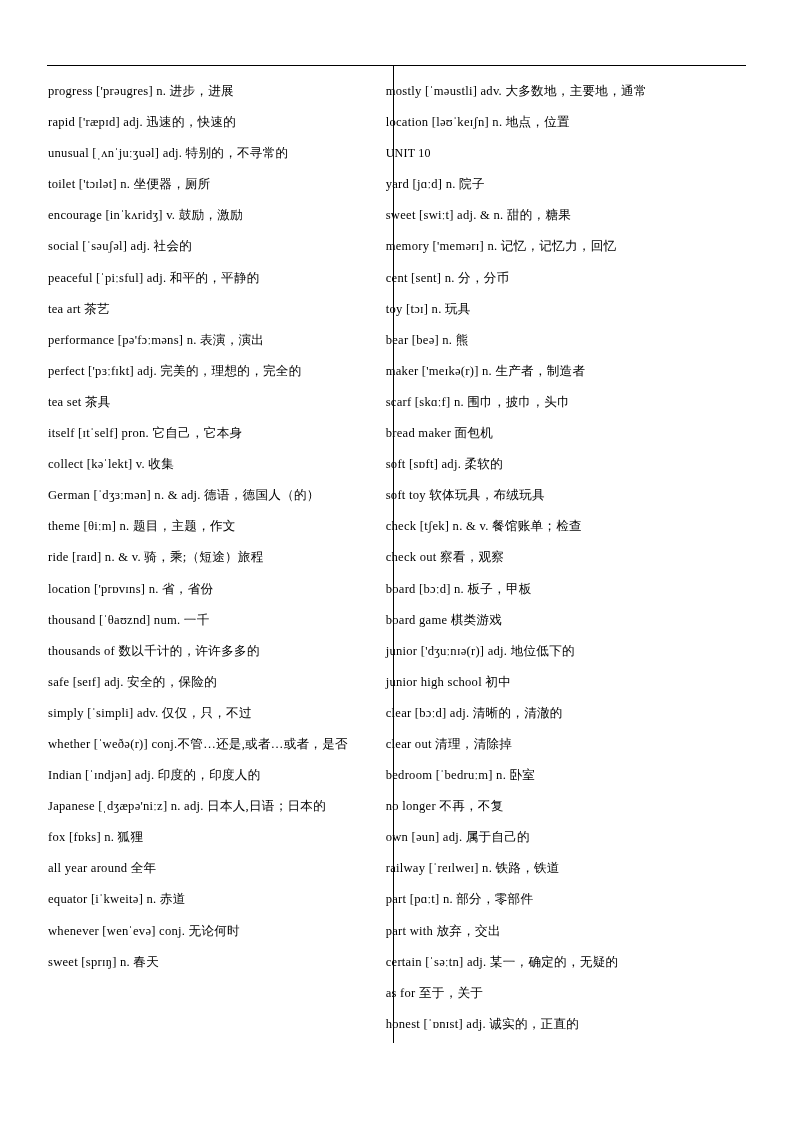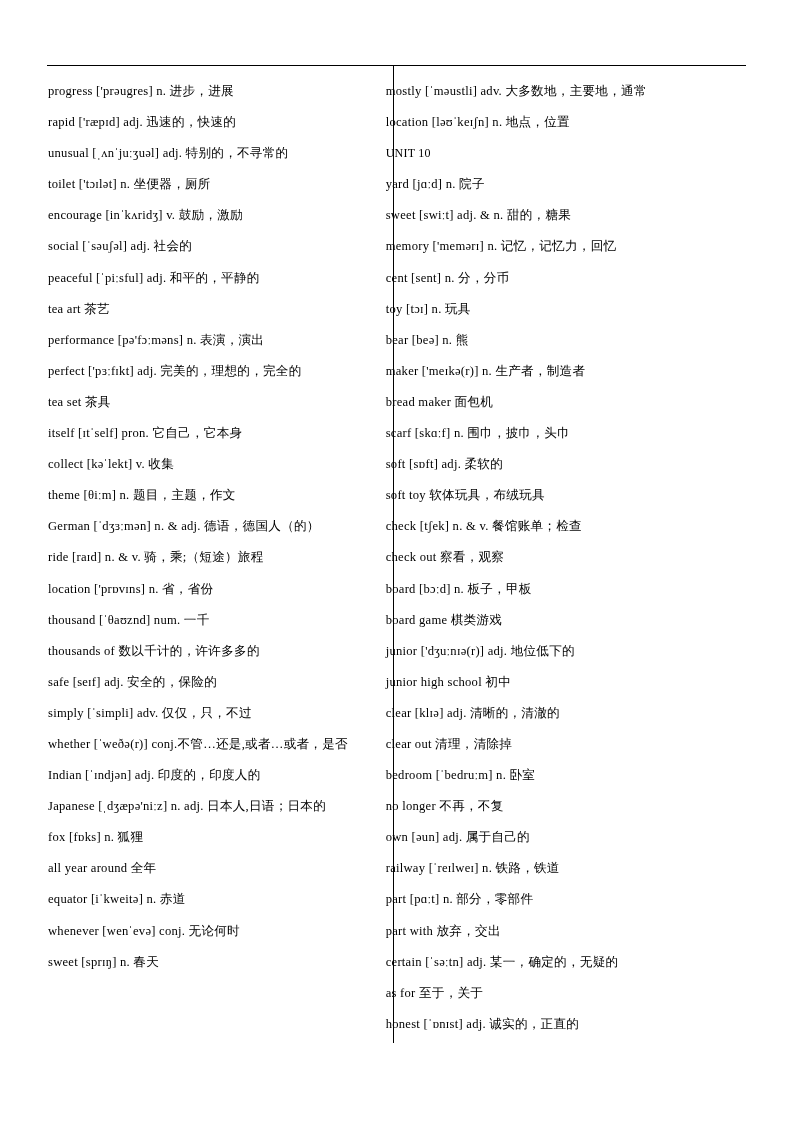--- a/index.html
+++ b/index.html
@@ -98,22 +98,22 @@
       <div class="entry">toilet ['tɔɪlət] n.  坐便器，厕所</div>
       <div class="entry">encourage [inˈkʌridʒ] v.  鼓励，激励</div>
       <div class="entry">social [ˈsəuʃəl] adj.  社会的</div>
       <div class="entry">peaceful [ˈpiːsful] adj.  和平的，平静的</div>
       <div class="entry">tea art  茶艺</div>
       <div class="entry">performance [pə'fɔːməns] n.  表演，演出</div>
       <div class="entry">perfect ['pɜːfɪkt] adj.  完美的，理想的，完全的</div>
       <div class="entry">tea set  茶具</div>
       <div class="entry">itself [ɪtˈself] pron.  它自己，它本身</div>
       <div class="entry">collect [kəˈlekt] v.  收集</div>
+      <div class="entry">German [ˈdʒɜːmən] n. &amp; adj.  德语，德国人（的）</div>
       <div class="entry">theme [θiːm] n.  题目，主题，作文</div>
-      <div class="entry">German [ˈdʒɜːmən] n. &amp; adj.  德语，德国人（的）</div>
       <div class="entry">ride [raɪd] n. &amp; v.  骑，乘;（短途）旅程</div>
       <div class="entry">location ['prɒvɪns] n.  省，省份</div>
       <div class="entry">thousand [ˈθaʊznd] num.  一千</div>
       <div class="entry">thousands of  数以千计的，许许多多的</div>
       <div class="entry">safe [seɪf] adj.  安全的，保险的</div>
       <div class="entry">simply [ˈsimpli] adv.  仅仅，只，不过</div>
       <div class="entry">whether [ˈweðə(r)] conj.不管…还是,或者…或者，是否</div>
       <div class="entry">Indian [ˈɪndjən] adj.  印度的，印度人的</div>
       <div class="entry">Japanese [ˌdʒæpə'niːz] n. adj.  日本人,日语；日本的</div>
       <div class="entry">fox [fɒks] n.  狐狸</div>
@@ -127,31 +127,31 @@
       <div class="entry">mostly [ˈməustli] adv.  大多数地，主要地，通常</div>
       <div class="entry">location [ləʊˈkeɪʃn] n.  地点，位置</div>
       <div class="entry unit">UNIT 10</div>
       <div class="entry">yard [jɑːd] n.  院子</div>
       <div class="entry">sweet [swiːt] adj. &amp; n.  甜的，糖果</div>
       <div class="entry">memory ['memərɪ] n.  记忆，记忆力，回忆</div>
       <div class="entry">cent [sent] n.  分，分币</div>
       <div class="entry">toy [tɔɪ] n.  玩具</div>
       <div class="entry">bear [beə] n.  熊</div>
       <div class="entry">maker ['meɪkə(r)] n.  生产者，制造者</div>
+      <div class="entry">scarf [skɑːf] n.  围巾，披巾，头巾</div>
       <div class="entry">bread maker  面包机</div>
-      <div class="entry">scarf [skɑːf] n.  围巾，披巾，头巾</div>
       <div class="entry">soft [sɒft] adj.  柔软的</div>
       <div class="entry">soft toy  软体玩具，布绒玩具</div>
       <div class="entry">check [tʃek] n. &amp; v.  餐馆账单；检查</div>
       <div class="entry">check out  察看，观察</div>
       <div class="entry">board [bɔːd] n.  板子，甲板</div>
       <div class="entry">board game  棋类游戏</div>
       <div class="entry">junior ['dʒuːnɪə(r)] adj.  地位低下的</div>
       <div class="entry">junior high school  初中</div>
-      <div class="entry">clear [klɪə] adj.  清晰的，清澈的</div>
+      <div class="entry">clear [bɔːd] adj.  清晰的，清澈的</div>
       <div class="entry">clear out  清理，清除掉</div>
       <div class="entry">bedroom [ˈbedruːm] n.  卧室</div>
       <div class="entry">no longer  不再，不复</div>
       <div class="entry">own [əun] adj.  属于自己的</div>
       <div class="entry">railway [ˈreɪlweɪ] n.  铁路，铁道</div>
       <div class="entry">part [pɑːt] n.  部分，零部件</div>
       <div class="entry">part with  放弃，交出</div>
       <div class="entry">certain [ˈsəːtn] adj.  某一，确定的，无疑的</div>
       <div class="entry">as for  至于，关于</div>
       <div class="entry">honest [ˈɒnɪst] adj.  诚实的，正直的</div>

